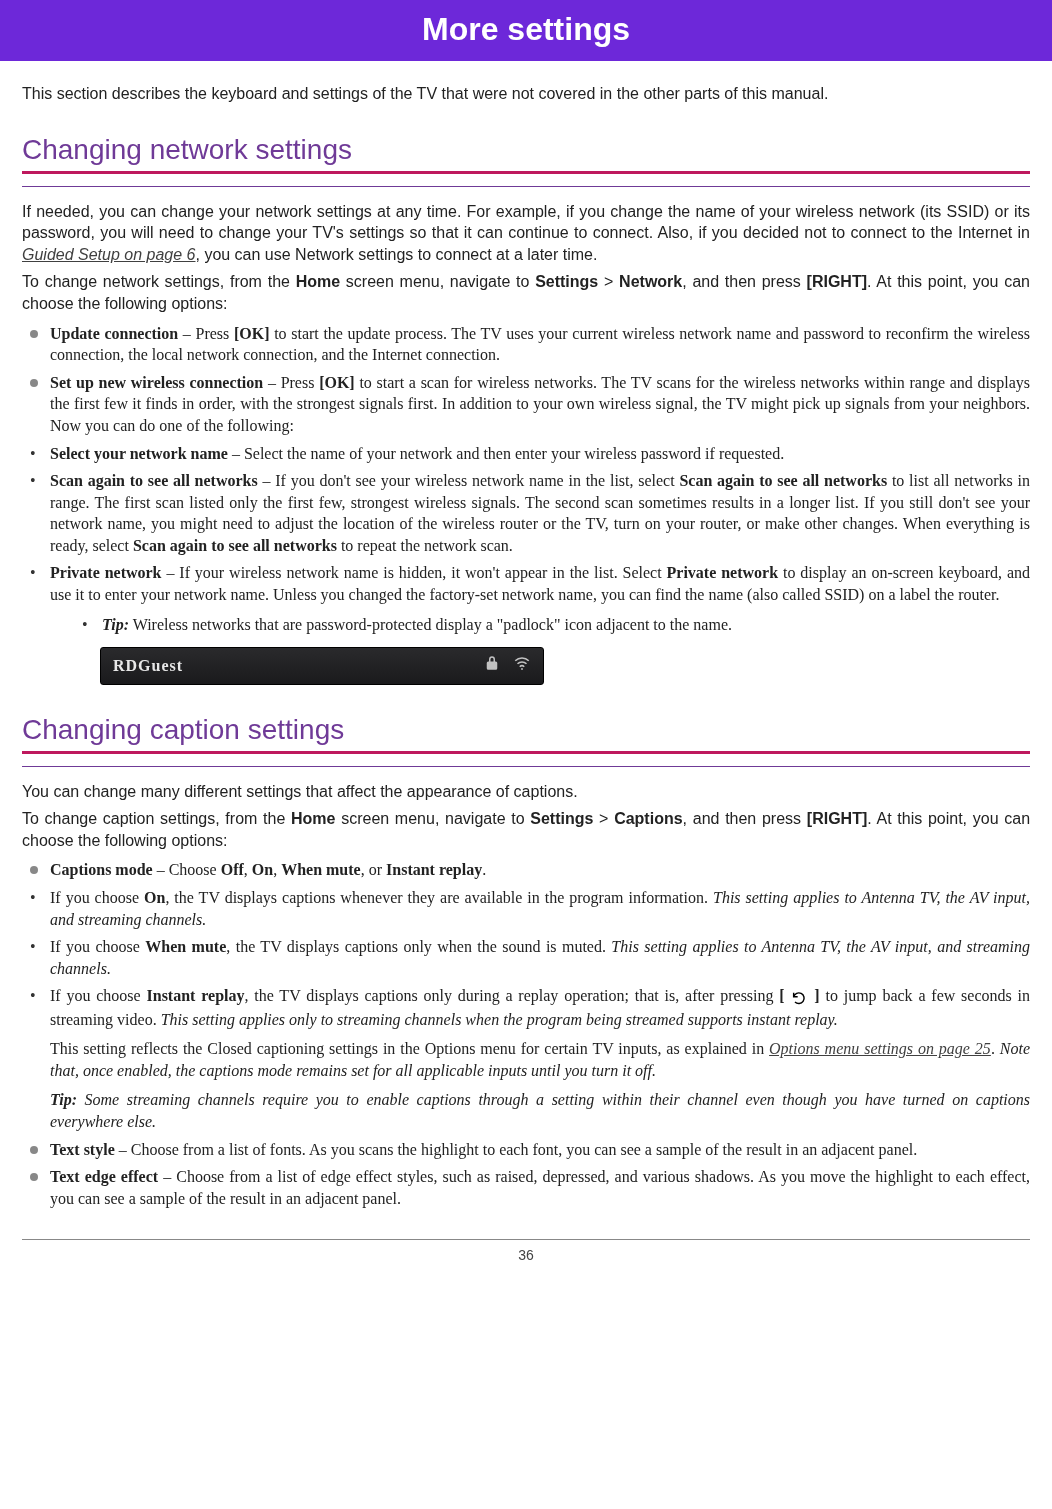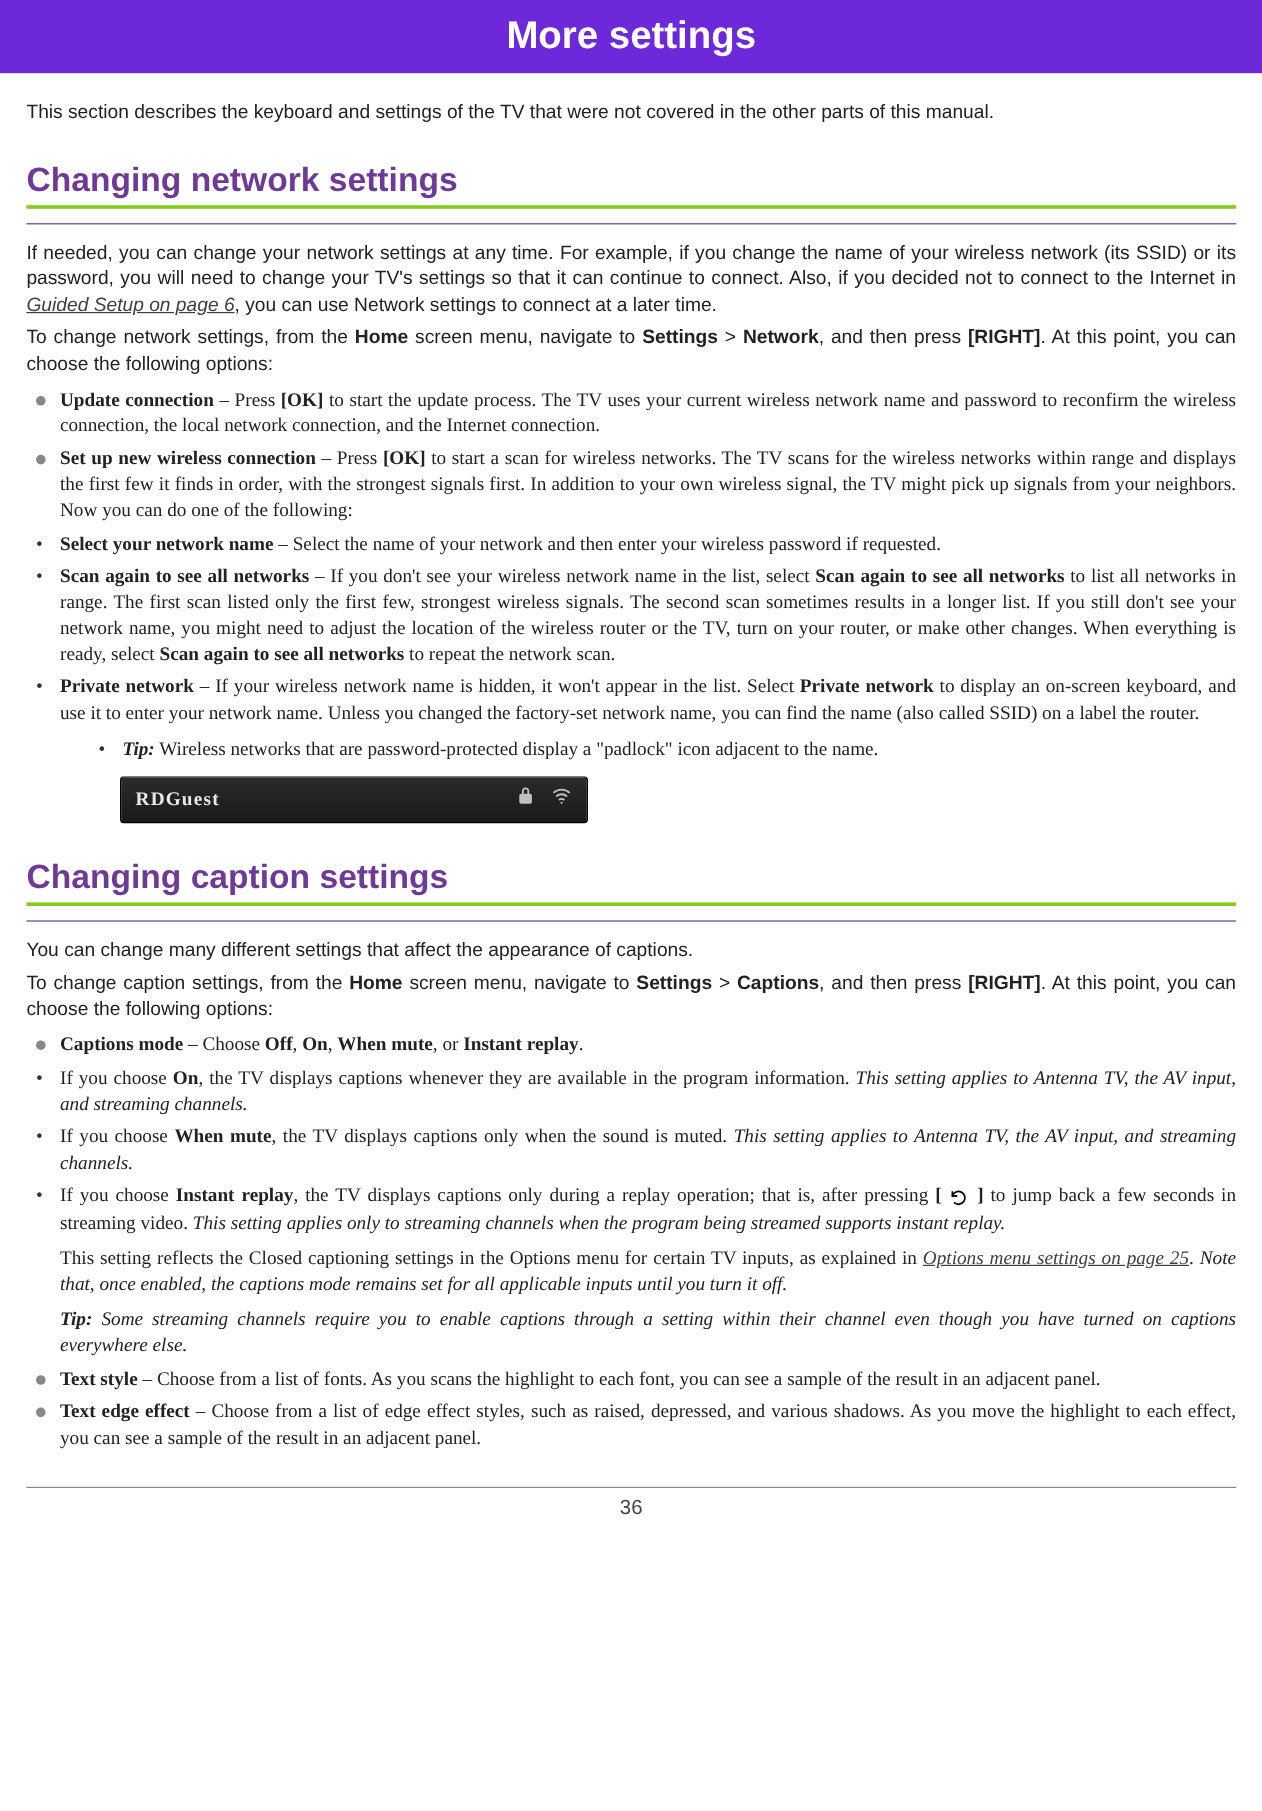--- a/index.html
+++ b/index.html
@@ -24,25 +24,25 @@
     padding: 8px 0 10px 0;
     margin-bottom: 22px;
   }
   .content {
     padding: 0 22px;
   }
   p { margin: 6px 0; text-align: justify; }
   .section-heading {
     color: #6f3a97;
     font-size: 28px;
-    font-weight: bold;
+    font-weight: normal;
     margin-top: 26px;
     margin-bottom: 12px;
     padding-bottom: 2px;
-    border-bottom: 3px solid #84cc16;
+    border-bottom: 3px solid #be185d;
   }
   .section-heading + .hr2 {
     border-top: 1px solid #6f3a97;
     margin-top: 2px;
     margin-bottom: 14px;
     height: 0;
   }
   .link {
     color: #404040;
     font-style: italic;
@@ -87,41 +87,41 @@
   }
   ul.nested > li::before {
     content: "•";
     position: absolute;
     left: 8px;
     top: 0;
     color: #333;
   }
   .wifi-widget {
     margin: 12px 0 6px 50px;
-    width: 390px;
+    width: 444px;
     background: linear-gradient(#2a2a2c, #1a1a1c);
     border: 1px solid #000;
     border-radius: 3px;
     padding: 6px 12px;
     display: flex;
     align-items: center;
     gap: 12px;
     color: #e8e8e8;
     font-weight: bold;
     font-size: 16px;
   }
   .wifi-widget .label { flex: 1; letter-spacing: 1px; }
   .wifi-widget svg { width: 18px; height: 18px; opacity: 0.85; }
   .footer-rule {
     margin: 30px 22px 6px 22px;
     border-top: 1px solid #888;
   }
   .page-number {
     text-align: center;
-    font-size: 17px;
+    font-size: 14px;
     color: #444;
   }
   .replay-icon {
     display: inline-block;
     vertical-align: middle;
   }
   .replay-icon svg { width: 18px; height: 16px; vertical-align: text-bottom; }
 </style>
 </head>
 <body>

